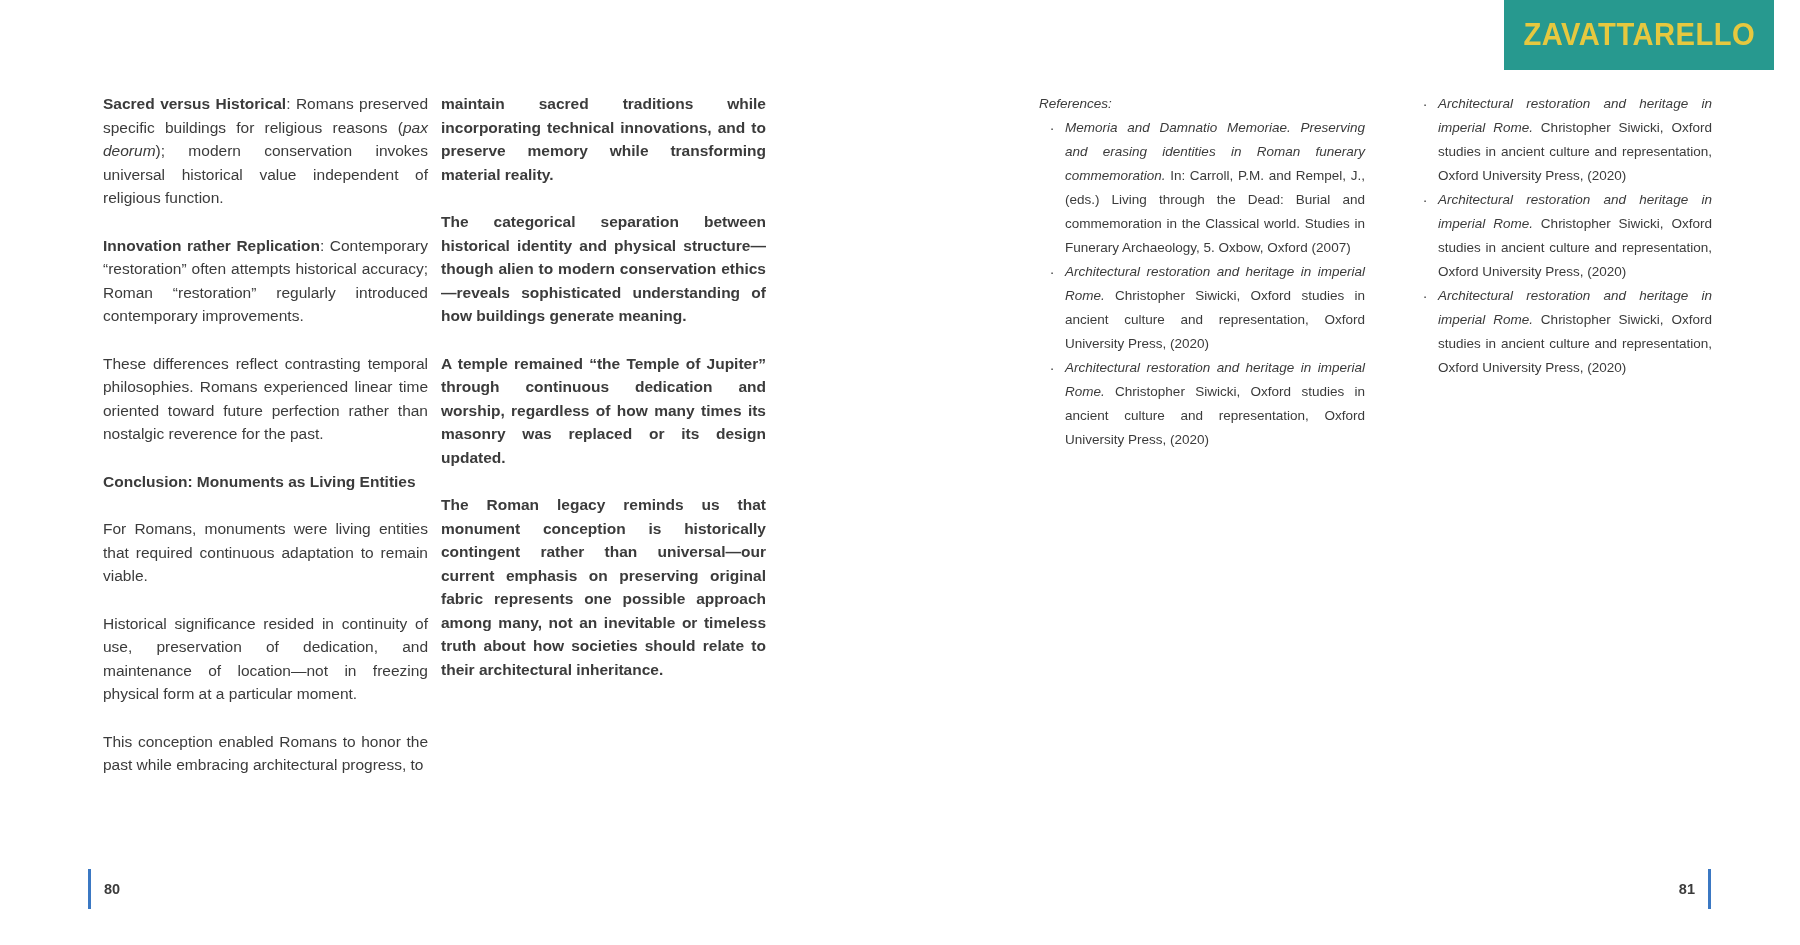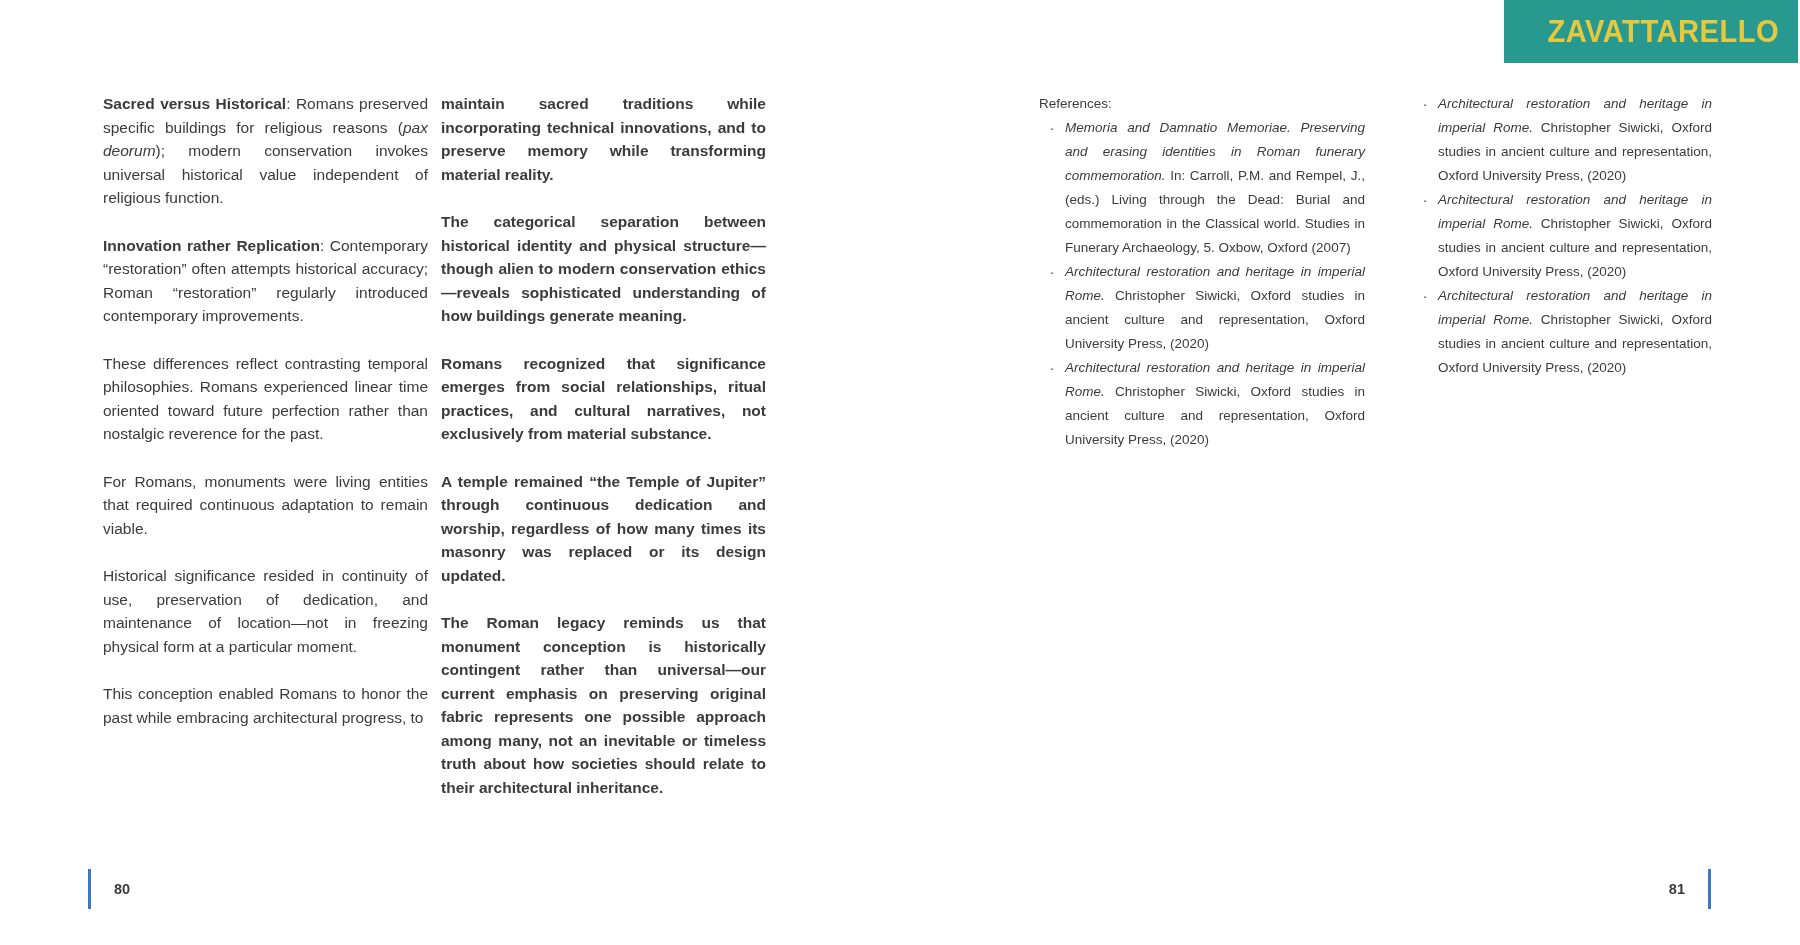--- a/index.html
+++ b/index.html
@@ -10,26 +10,25 @@
     font-family: "Liberation Sans", sans-serif;
     color: #3b3b3b;
     position: relative;
     overflow: hidden;
   }
   .banner {
     position: absolute;
     top: 0;
     left: 1504px;
     width: 270px;
-    height: 63px;
+    height: 70px;
     background: var(--banner-bg, #27998f);
     display: flex;
     align-items: center;
     justify-content: center;
-    padding-left: 24px;
   }
   .banner-text {
     color: var(--banner-fg, #e6c83f);
     font-size: 31px;
     font-weight: bold;
     letter-spacing: 0.5px;
     transform: scaleX(0.94);
     white-space: nowrap;
   }
   .col {
@@ -45,36 +44,36 @@
   .para { margin: 0 0 24px 0; }
   .para.heading { text-align: left; }
   .refs-col {
     position: absolute;
     top: 92px;
     font-size: 13.5px;
     line-height: 24px;
   }
   .refs-col3 { left: 1039px; width: 326px; }
   .refs-col4 { left: 1412px; width: 300px; }
-  .refs-label { }
+  .refs-label { font-style: italic; }
   .ref-item { display: flex; }
   .ref-bullet {
     flex: 0 0 26px;
     width: 26px;
     text-align: center;
     font-size: 14px;
   }
   .ref-text { flex: 1; text-align: justify; }
   .pagenum-group {
     position: absolute;
     top: 869px;
     height: 40px;
     display: flex;
     align-items: center;
-    gap: 23px;
+    gap: 13px;
   }
   .pagenum-left { left: 88px; }
   .pagenum-right { right: 89px; }
   .pagebar {
     display: inline-block;
     width: 3px;
     height: 40px;
     background: var(--accent, #3b78c3);
   }
   .pagenum {
@@ -89,29 +88,29 @@
 <div class="spread">
 
   <div class="banner">
     <span class="banner-text">ZAVATTARELLO</span>
   </div>
 
   <div class="col col1">
       <p class="para"><span style="font-weight: 700;">Sacred versus Historical</span><span>: Romans preserved specific buildings for religious reasons (</span><span style="font-style: italic;">pax deorum</span><span>); modern conservation invokes universal historical value independent of religious function.</span></p>
       <p class="para"><span style="font-weight: 700;">Innovation rather Replication</span><span>: Contemporary “restoration” often attempts historical accuracy; Roman “restoration” regularly introduced contemporary improvements.</span></p>
       <p class="para"><span>These differences reflect contrasting temporal philosophies. Romans experienced linear time oriented toward future perfection rather than nostalgic reverence for the past.</span></p>
+      <p class="para heading"><span style="font-weight: 700;">Conclusion: Monuments as Living Entities</span></p>
       <p class="para"><span>For Romans, monuments were living entities that required continuous adaptation to remain viable.</span></p>
       <p class="para"><span>Historical significance resided in continuity of use, preservation of dedication, and maintenance of location—not in freezing physical form at a particular moment.</span></p>
       <p class="para"><span>This conception enabled Romans to honor the past while embracing architectural progress, to</span></p>
     </div>
 
   <div class="col col2">
       <p class="para"><span>maintain sacred traditions while incorporating technical innovations, and to preserve memory while transforming material reality.</span></p>
       <p class="para"><span>The categorical separation between historical identity and physical structure—though alien to modern conservation ethics—reveals sophisticated understanding of how buildings generate meaning.</span></p>
-      <p class="para"><span>Romans recognized that significance emerges from social relationships, ritual practices, and cultural narratives, not exclusively from material substance.</span></p>
       <p class="para"><span>A temple remained “the Temple of Jupiter” through continuous dedication and worship, regardless of how many times its masonry was replaced or its design updated.</span></p>
       <p class="para"><span>The Roman legacy reminds us that monument conception is historically contingent rather than universal—our current emphasis on preserving original fabric represents one possible approach among many, not an inevitable or timeless truth about how societies should relate to their architectural inheritance.</span></p>
     </div>
 
   <div class="refs-col refs-col3">
     <div class="refs-label">References:</div>
     <div>
         <div class="ref-item">
           <span class="ref-bullet">·</span>
           <span class="ref-text"><span style="font-style: italic;">Memoria and Damnatio Memoriae. Preserving and erasing identities in Roman funerary commemoration.</span><span> In: Carroll, P.M. and Rempel, J., (eds.) Living through the Dead: Burial and commemoration in the Classical world. Studies in Funerary Archaeology, 5. Oxbow, Oxford (2007)</span></span>

